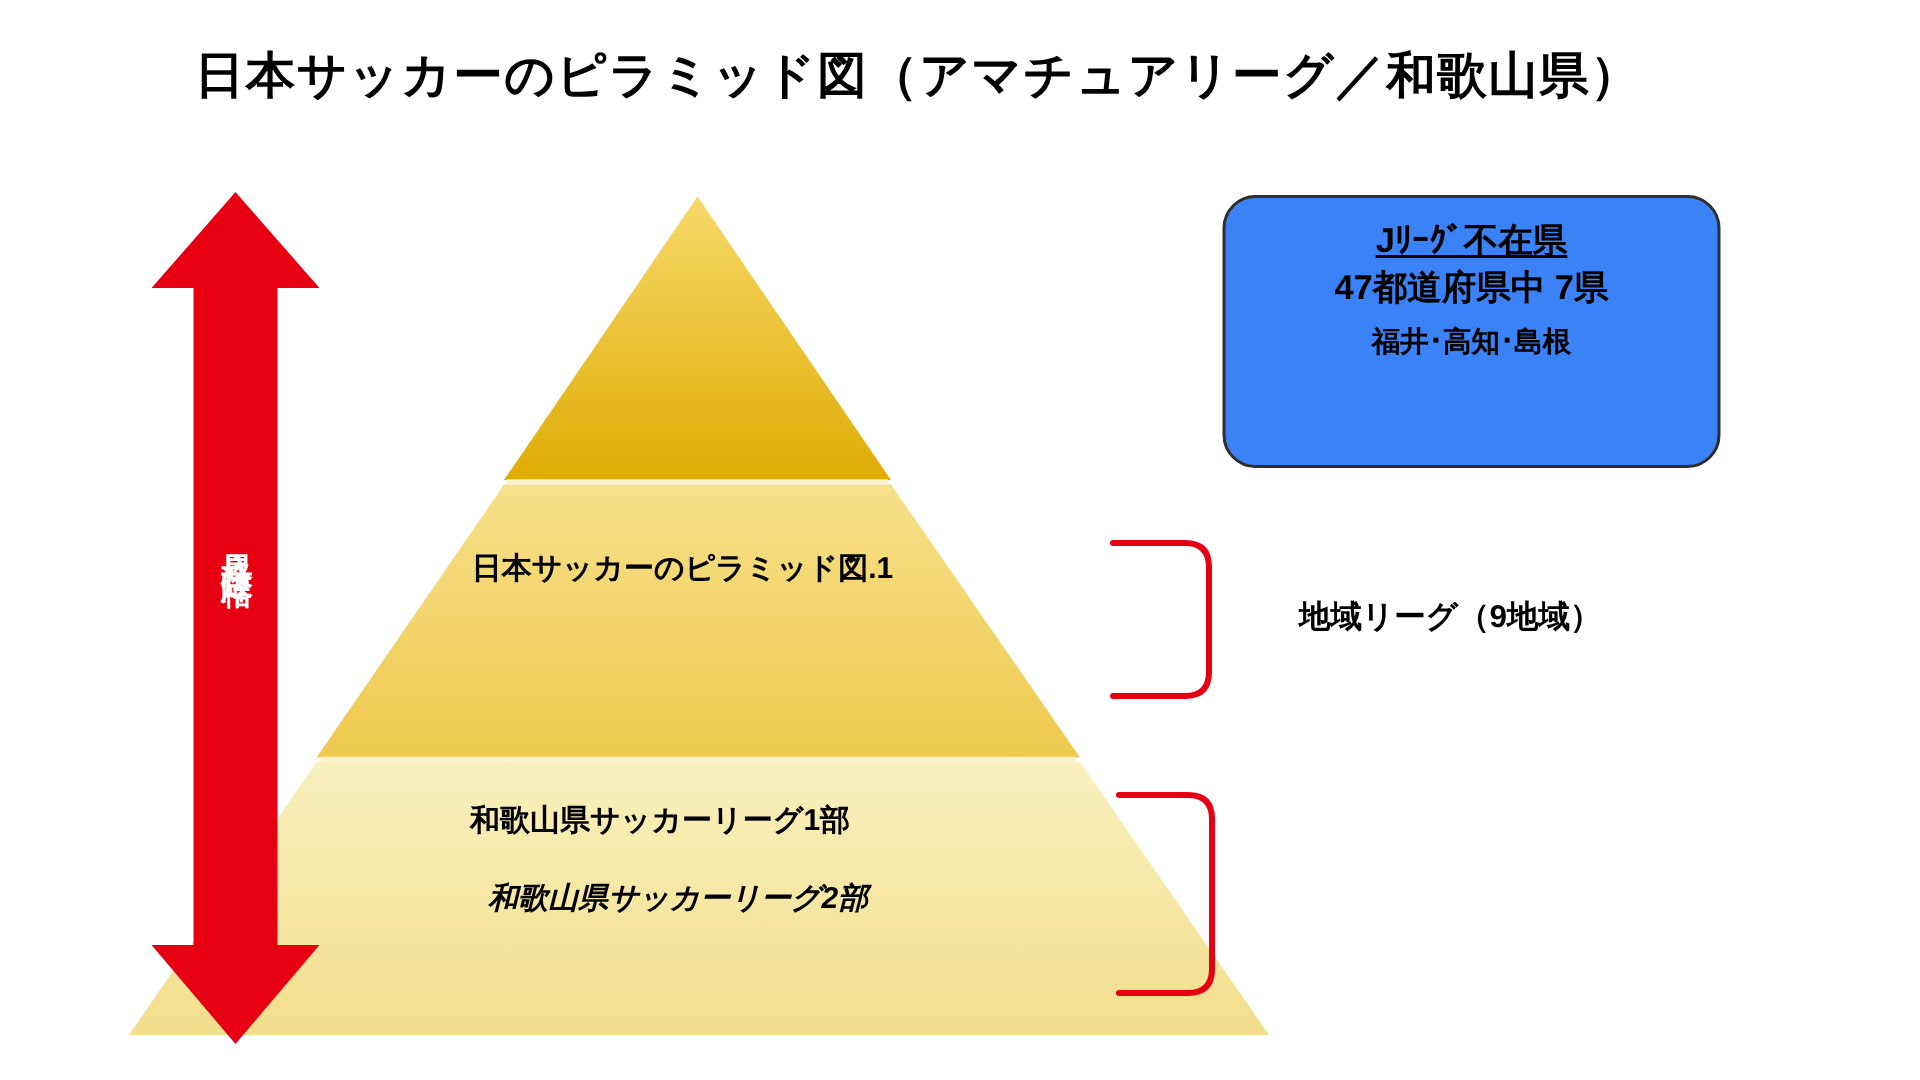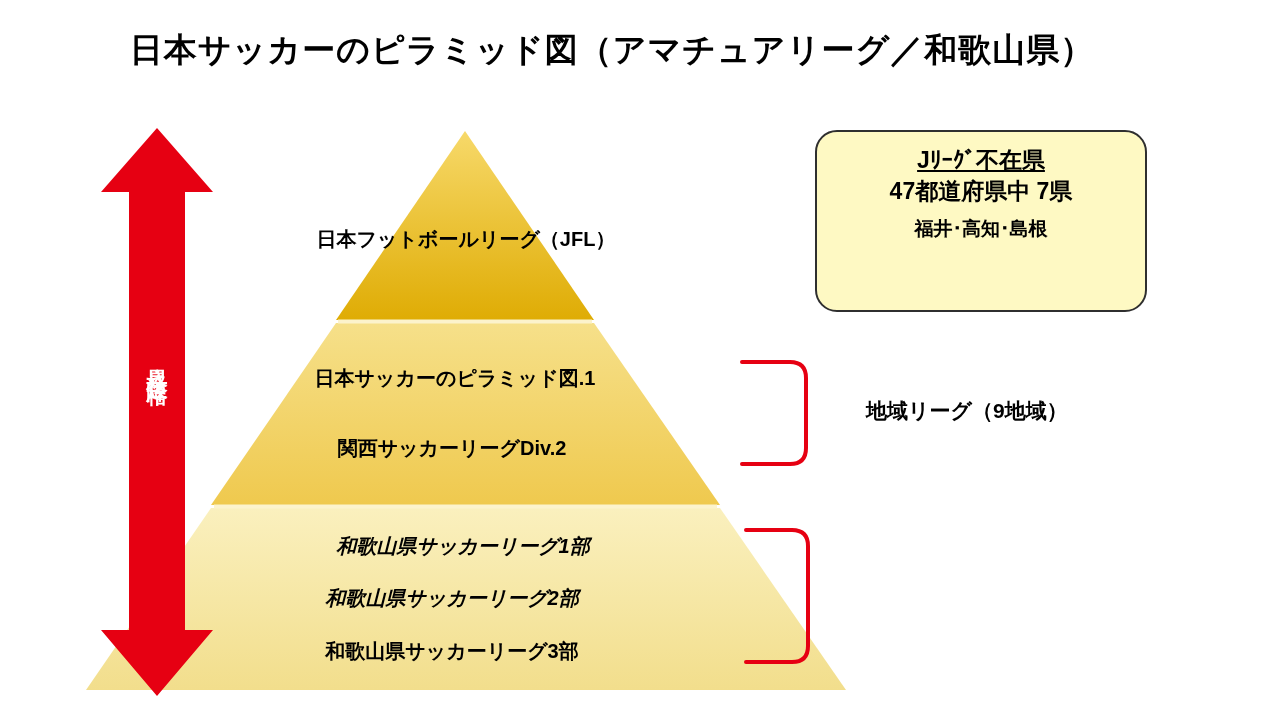--- a/index.html
+++ b/index.html
@@ -32,21 +32,21 @@
   .tier-label {
     position: absolute;
     transform: translateX(-50%);
     font-size: 20px;
     font-weight: 700;
     white-space: nowrap;
   }
   .t1  { left: 466px; top: 226px; }
   .t2a { left: 455px; top: 365px; }
   .t2b { left: 452px; top: 435px; }
-  .t3a { left: 463px; top: 533px; font-style: italic; }
+  .t3a { left: 440px; top: 533px; }
   .t3b { left: 452px; top: 585px; font-style: italic; }
   .t3c { left: 452px; top: 638px; }
   .arrow-label {
     position: absolute;
     left: 157px;
     top: 352px;
     transform: translateX(-50%);
     writing-mode: vertical-rl;
     text-orientation: upright;
     color: #ffffff;
@@ -57,21 +57,21 @@
   }
   .info-box {
     position: absolute;
     left: 815px;
     top: 130px;
     width: 332px;
     height: 182px;
     box-sizing: border-box;
     border: 2px solid #2f2f2f;
     border-radius: 22px;
-    background: #fef9c3;
+    background: #3b82f6;
     display: flex;
     flex-direction: column;
     align-items: center;
     padding-top: 13px;
     text-align: center;
   }
   .ib-heading {
     font-size: 23px;
     font-weight: 700;
     text-decoration: underline;
@@ -125,26 +125,23 @@
     <polygon points="211,508 720,508 846,690 86,690" fill="url(#g3)"></polygon>
     <line x1="338" y1="321.5" x2="592" y2="321.5" stroke="#FCF3CC" stroke-width="4"></line>
     <line x1="214" y1="506.5" x2="717" y2="506.5" stroke="#FCF3CC" stroke-width="4"></line>
 
     <polygon points="157,128 213,192 185,192 185,630 213,630 157,696 101,630 129,630 129,192 101,192" fill="#E60012"></polygon>
 
     <path d="M 742 362 L 790 362 Q 806 362 806 378 L 806 448 Q 806 464 790 464 L 742 464" fill="none" stroke="#E60012" stroke-width="4" stroke-linecap="round"></path>
     <path d="M 746 530 L 792 530 Q 808 530 808 546 L 808 646 Q 808 662 792 662 L 746 662" fill="none" stroke="#E60012" stroke-width="4" stroke-linecap="round"></path>
   </svg>
 
-  <div class="tier-label t1">日本フットボールリーグ（JFL）</div>
   <div class="tier-label t2a">日本サッカーのピラミッド図.1</div>
-  <div class="tier-label t2b">関西サッカーリーグDiv.2</div>
   <div class="tier-label t3a">和歌山県サッカーリーグ1部</div>
   <div class="tier-label t3b">和歌山県サッカーリーグ2部</div>
-  <div class="tier-label t3c">和歌山県サッカーリーグ3部</div>
 
   <div class="arrow-label">昇格・降格</div>
 
   <div class="info-box">
     <div class="ib-heading">Jﾘｰｸﾞ不在県</div>
     <div class="ib-sub">47都道府県中 7県</div>
     <div class="ib-line">福井･高知･島根</div>
   </div>
 
   <div class="annot a1">地域リーグ（9地域）</div>

